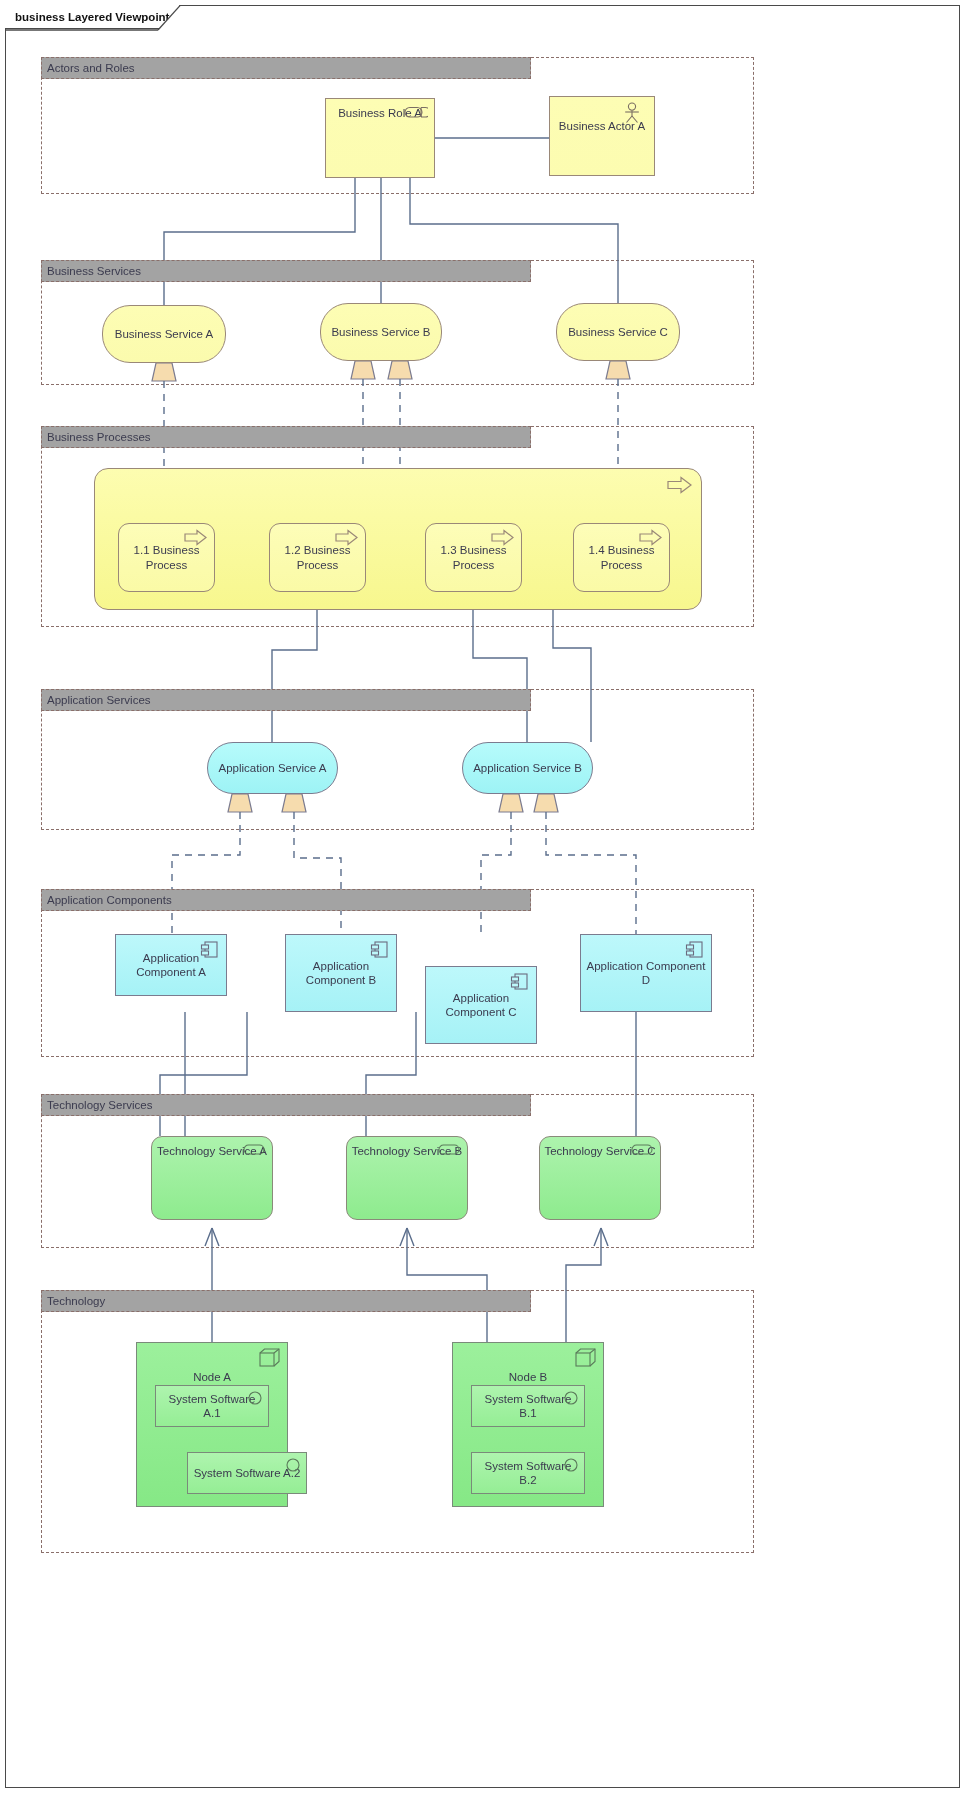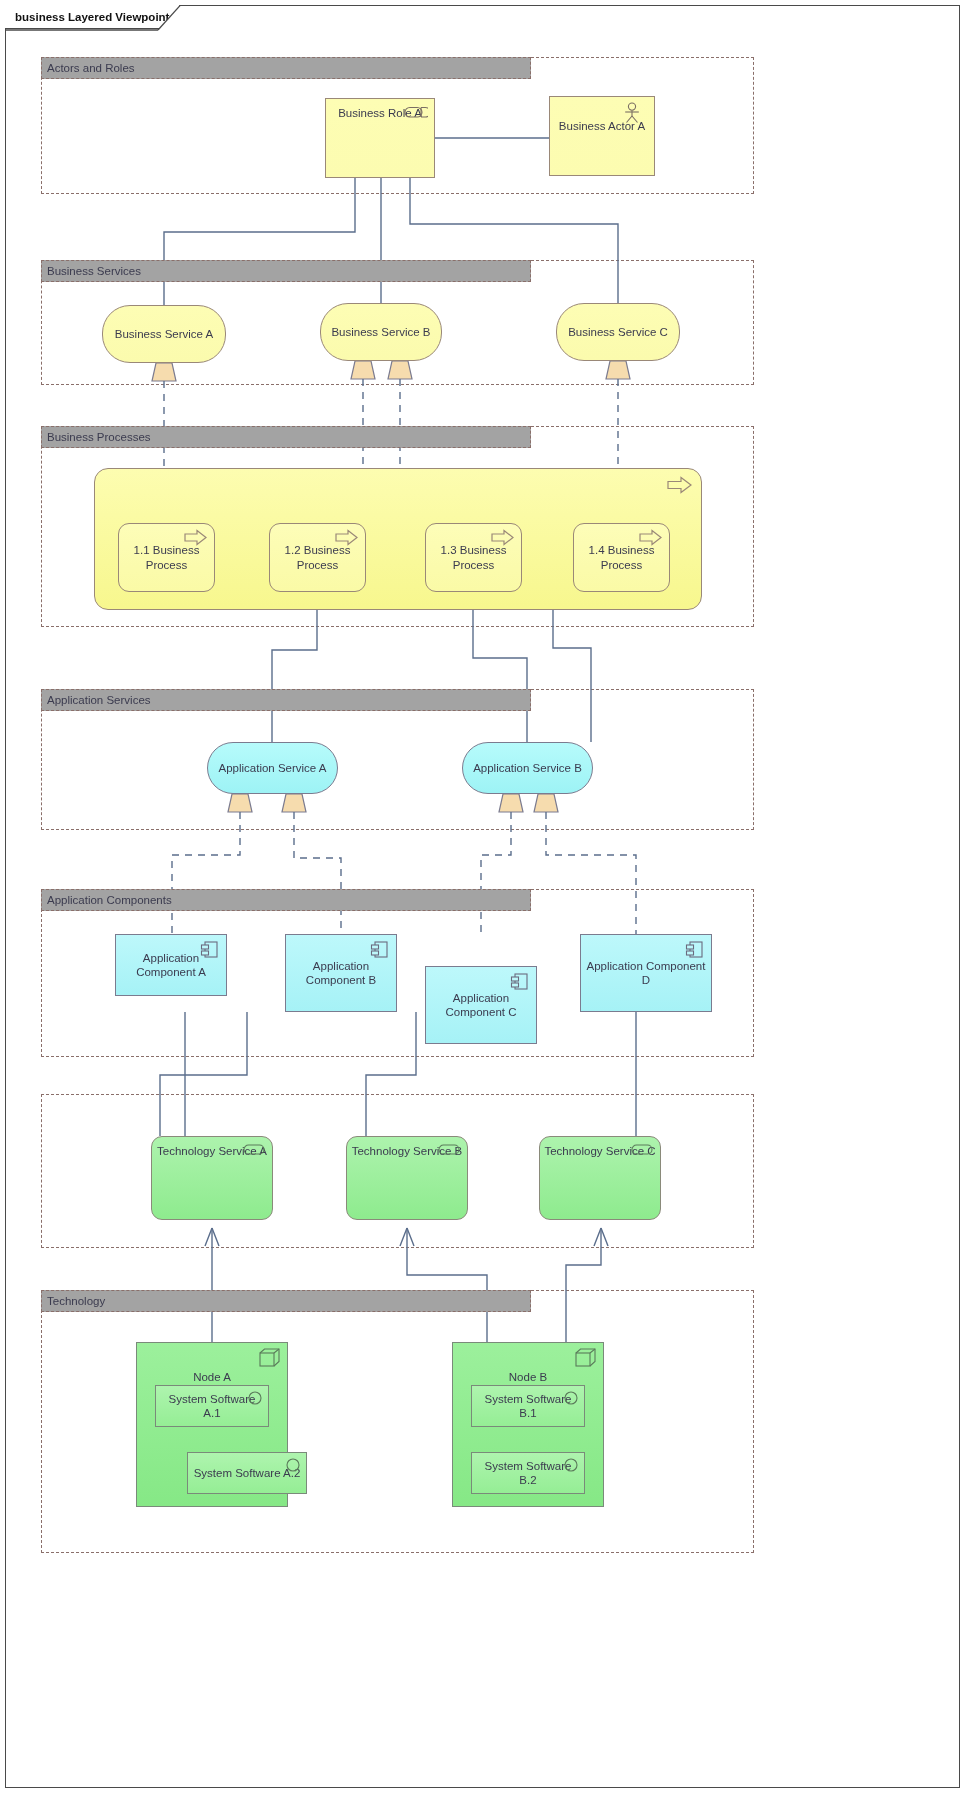--- a/index.html
+++ b/index.html
@@ -134,20 +134,21 @@
   <div class="grp" style="left:41px;top:426px;width:713px;height:201px;"></div>
   <div class="grp-label" style="left:41px;top:426px;width:490px;height:22px;">Business Processes</div>
 
   <div class="grp" style="left:41px;top:689px;width:713px;height:141px;"></div>
   <div class="grp-label" style="left:41px;top:689px;width:490px;height:22px;">Application Services</div>
 
   <div class="grp" style="left:41px;top:889px;width:713px;height:168px;"></div>
   <div class="grp-label" style="left:41px;top:889px;width:490px;height:22px;">Application Components</div>
 
   <div class="grp" style="left:41px;top:1094px;width:713px;height:154px;"></div>
+  <div class="grp-label" style="left:41px;top:1094px;width:490px;height:22px;">Technology Services</div>
 
   <div class="grp" style="left:41px;top:1290px;width:713px;height:263px;"></div>
   <div class="grp-label" style="left:41px;top:1290px;width:490px;height:22px;">Technology</div>
 
   <div class="node biz-box lbl-top" style="left:325px;top:98px;width:110px;height:80px;">
     <span class="lbl">Business Role A</span>
     <svg class="icon" style="right:6px;top:6px;width:24px;height:14px;" viewBox="0 0 24 14">
       <rect x="1" y="2.5" width="17" height="9.5" rx="4.7" fill="none" stroke="#7b6f63" stroke-width="1.1"></rect>
       <path d="M 17 2.5 L 21.5 2.5 A 4.7 4.7 0 0 1 21.5 12 L 17 12" fill="none" stroke="#7b6f63" stroke-width="1.1"></path>
       <path d="M 17 2.5 L 17 12" stroke="#7b6f63" stroke-width="1.1"></path>

